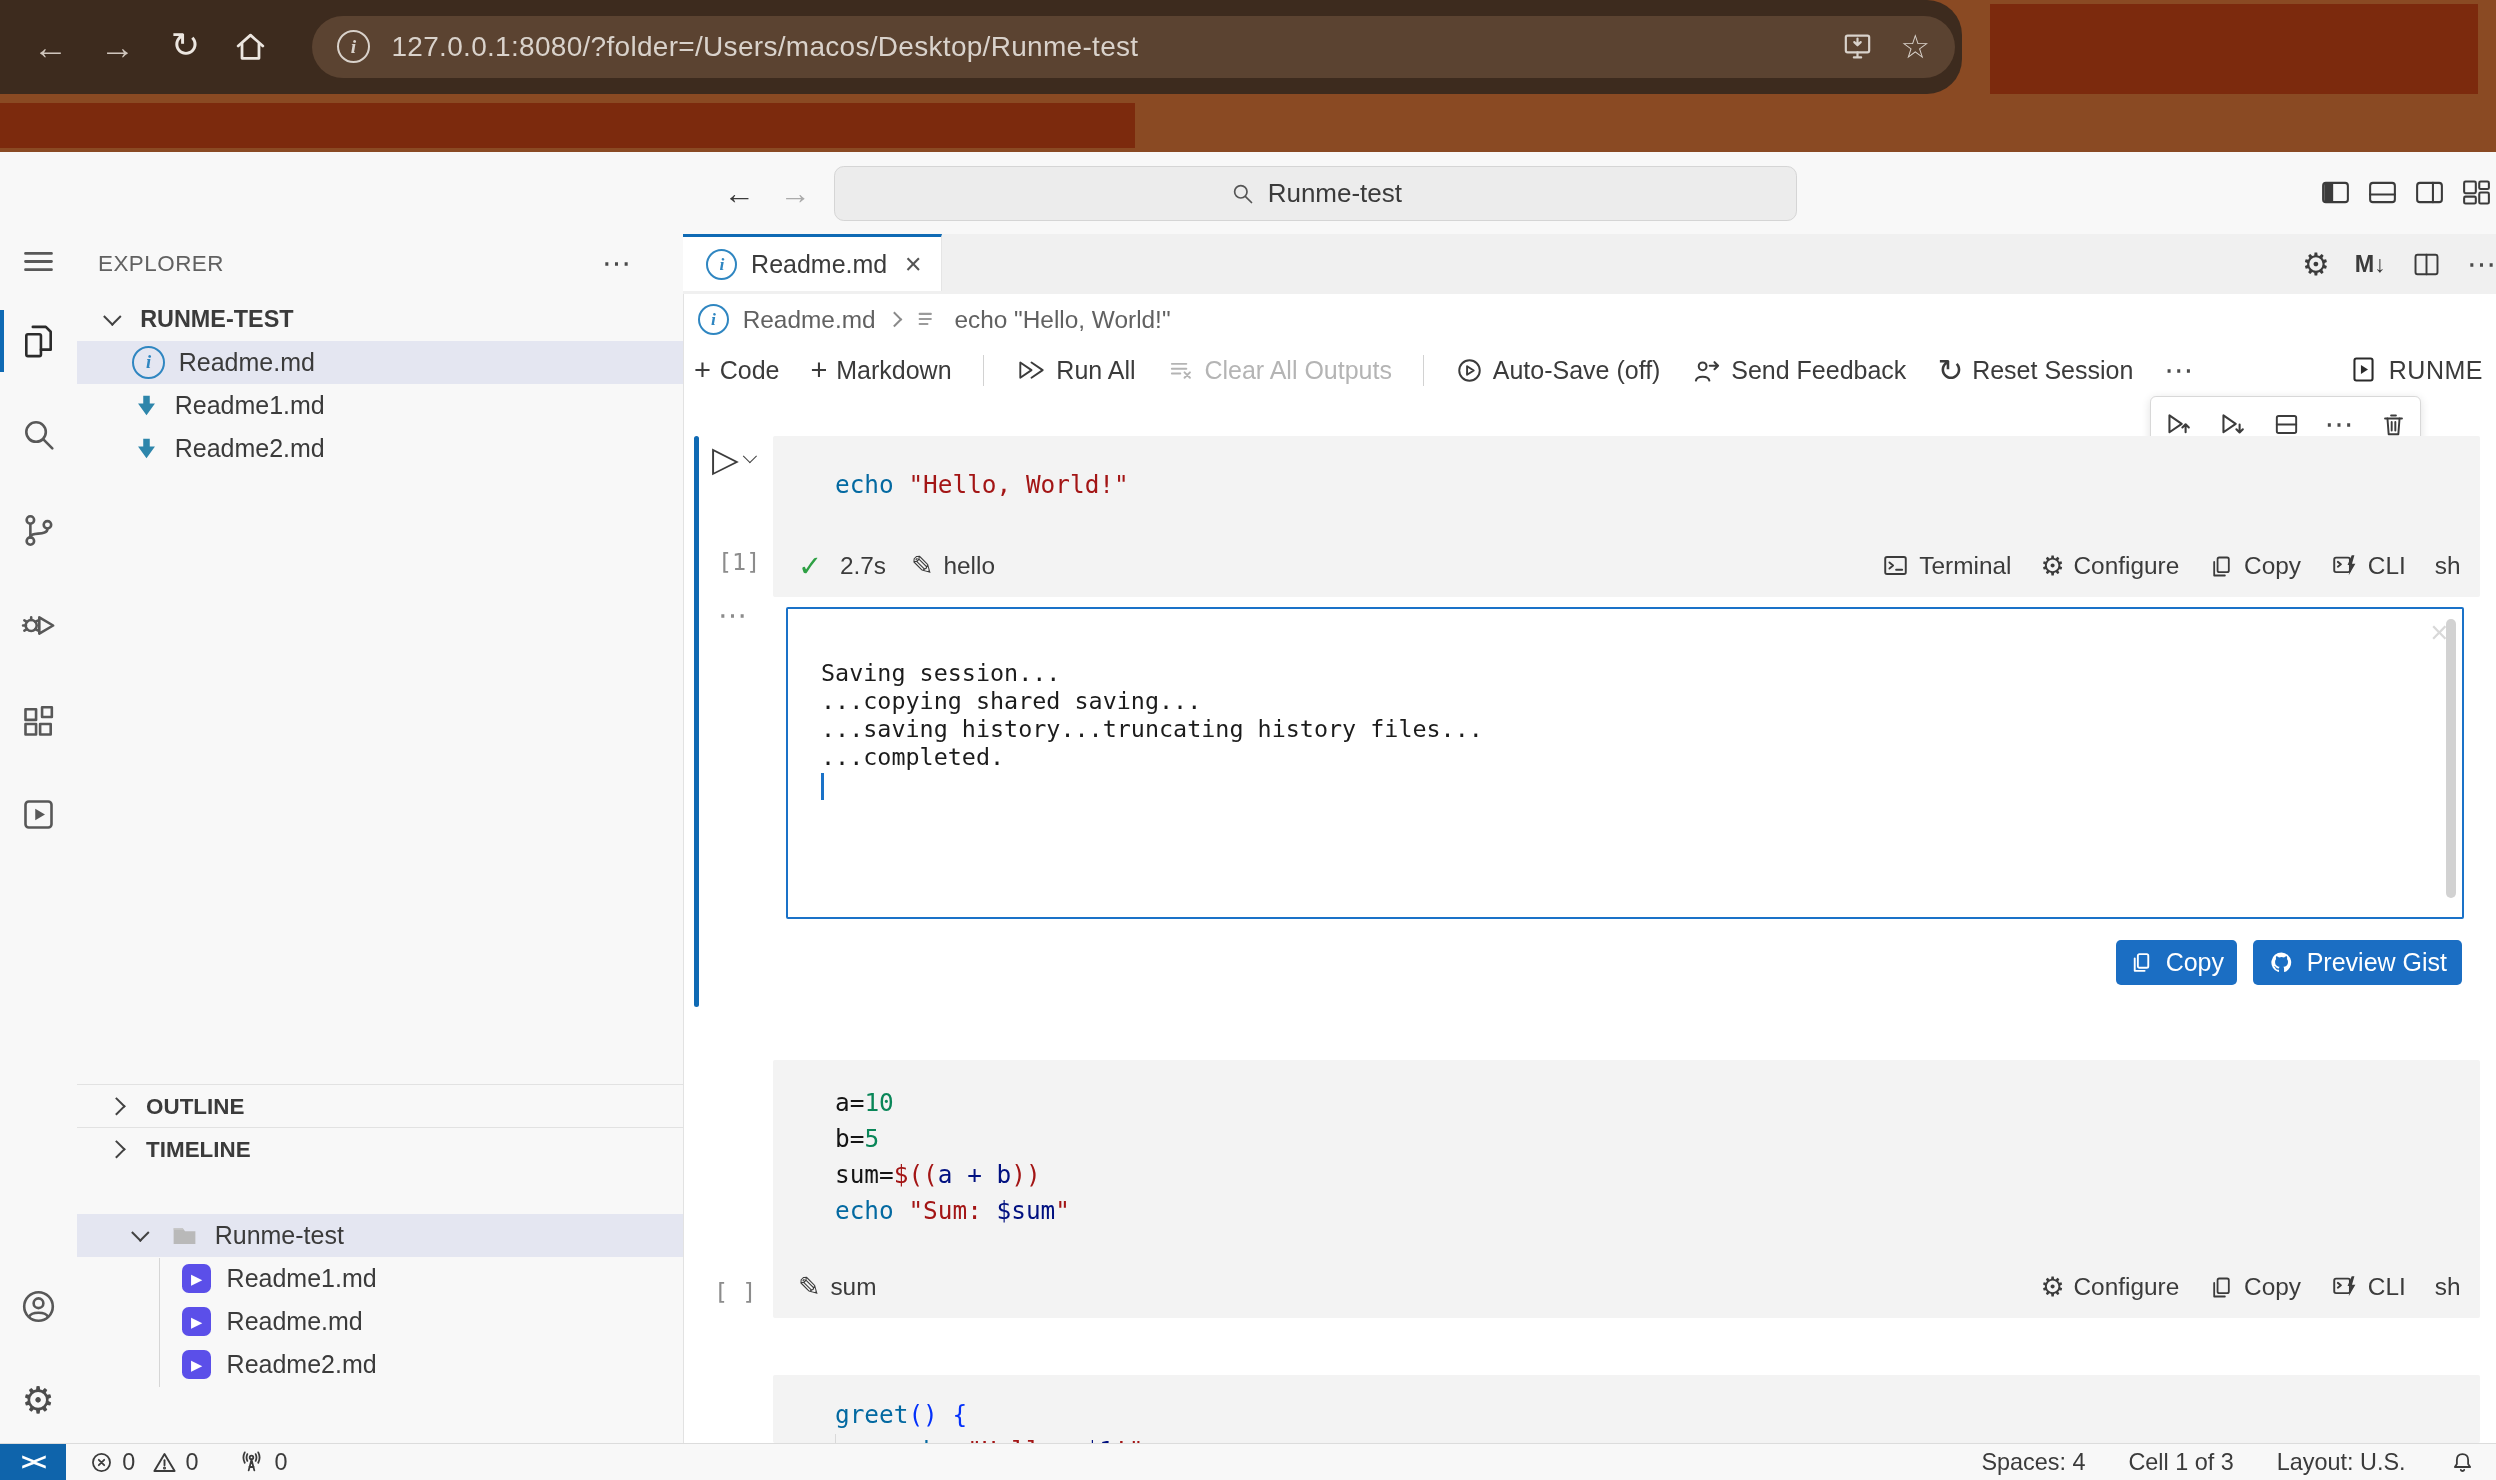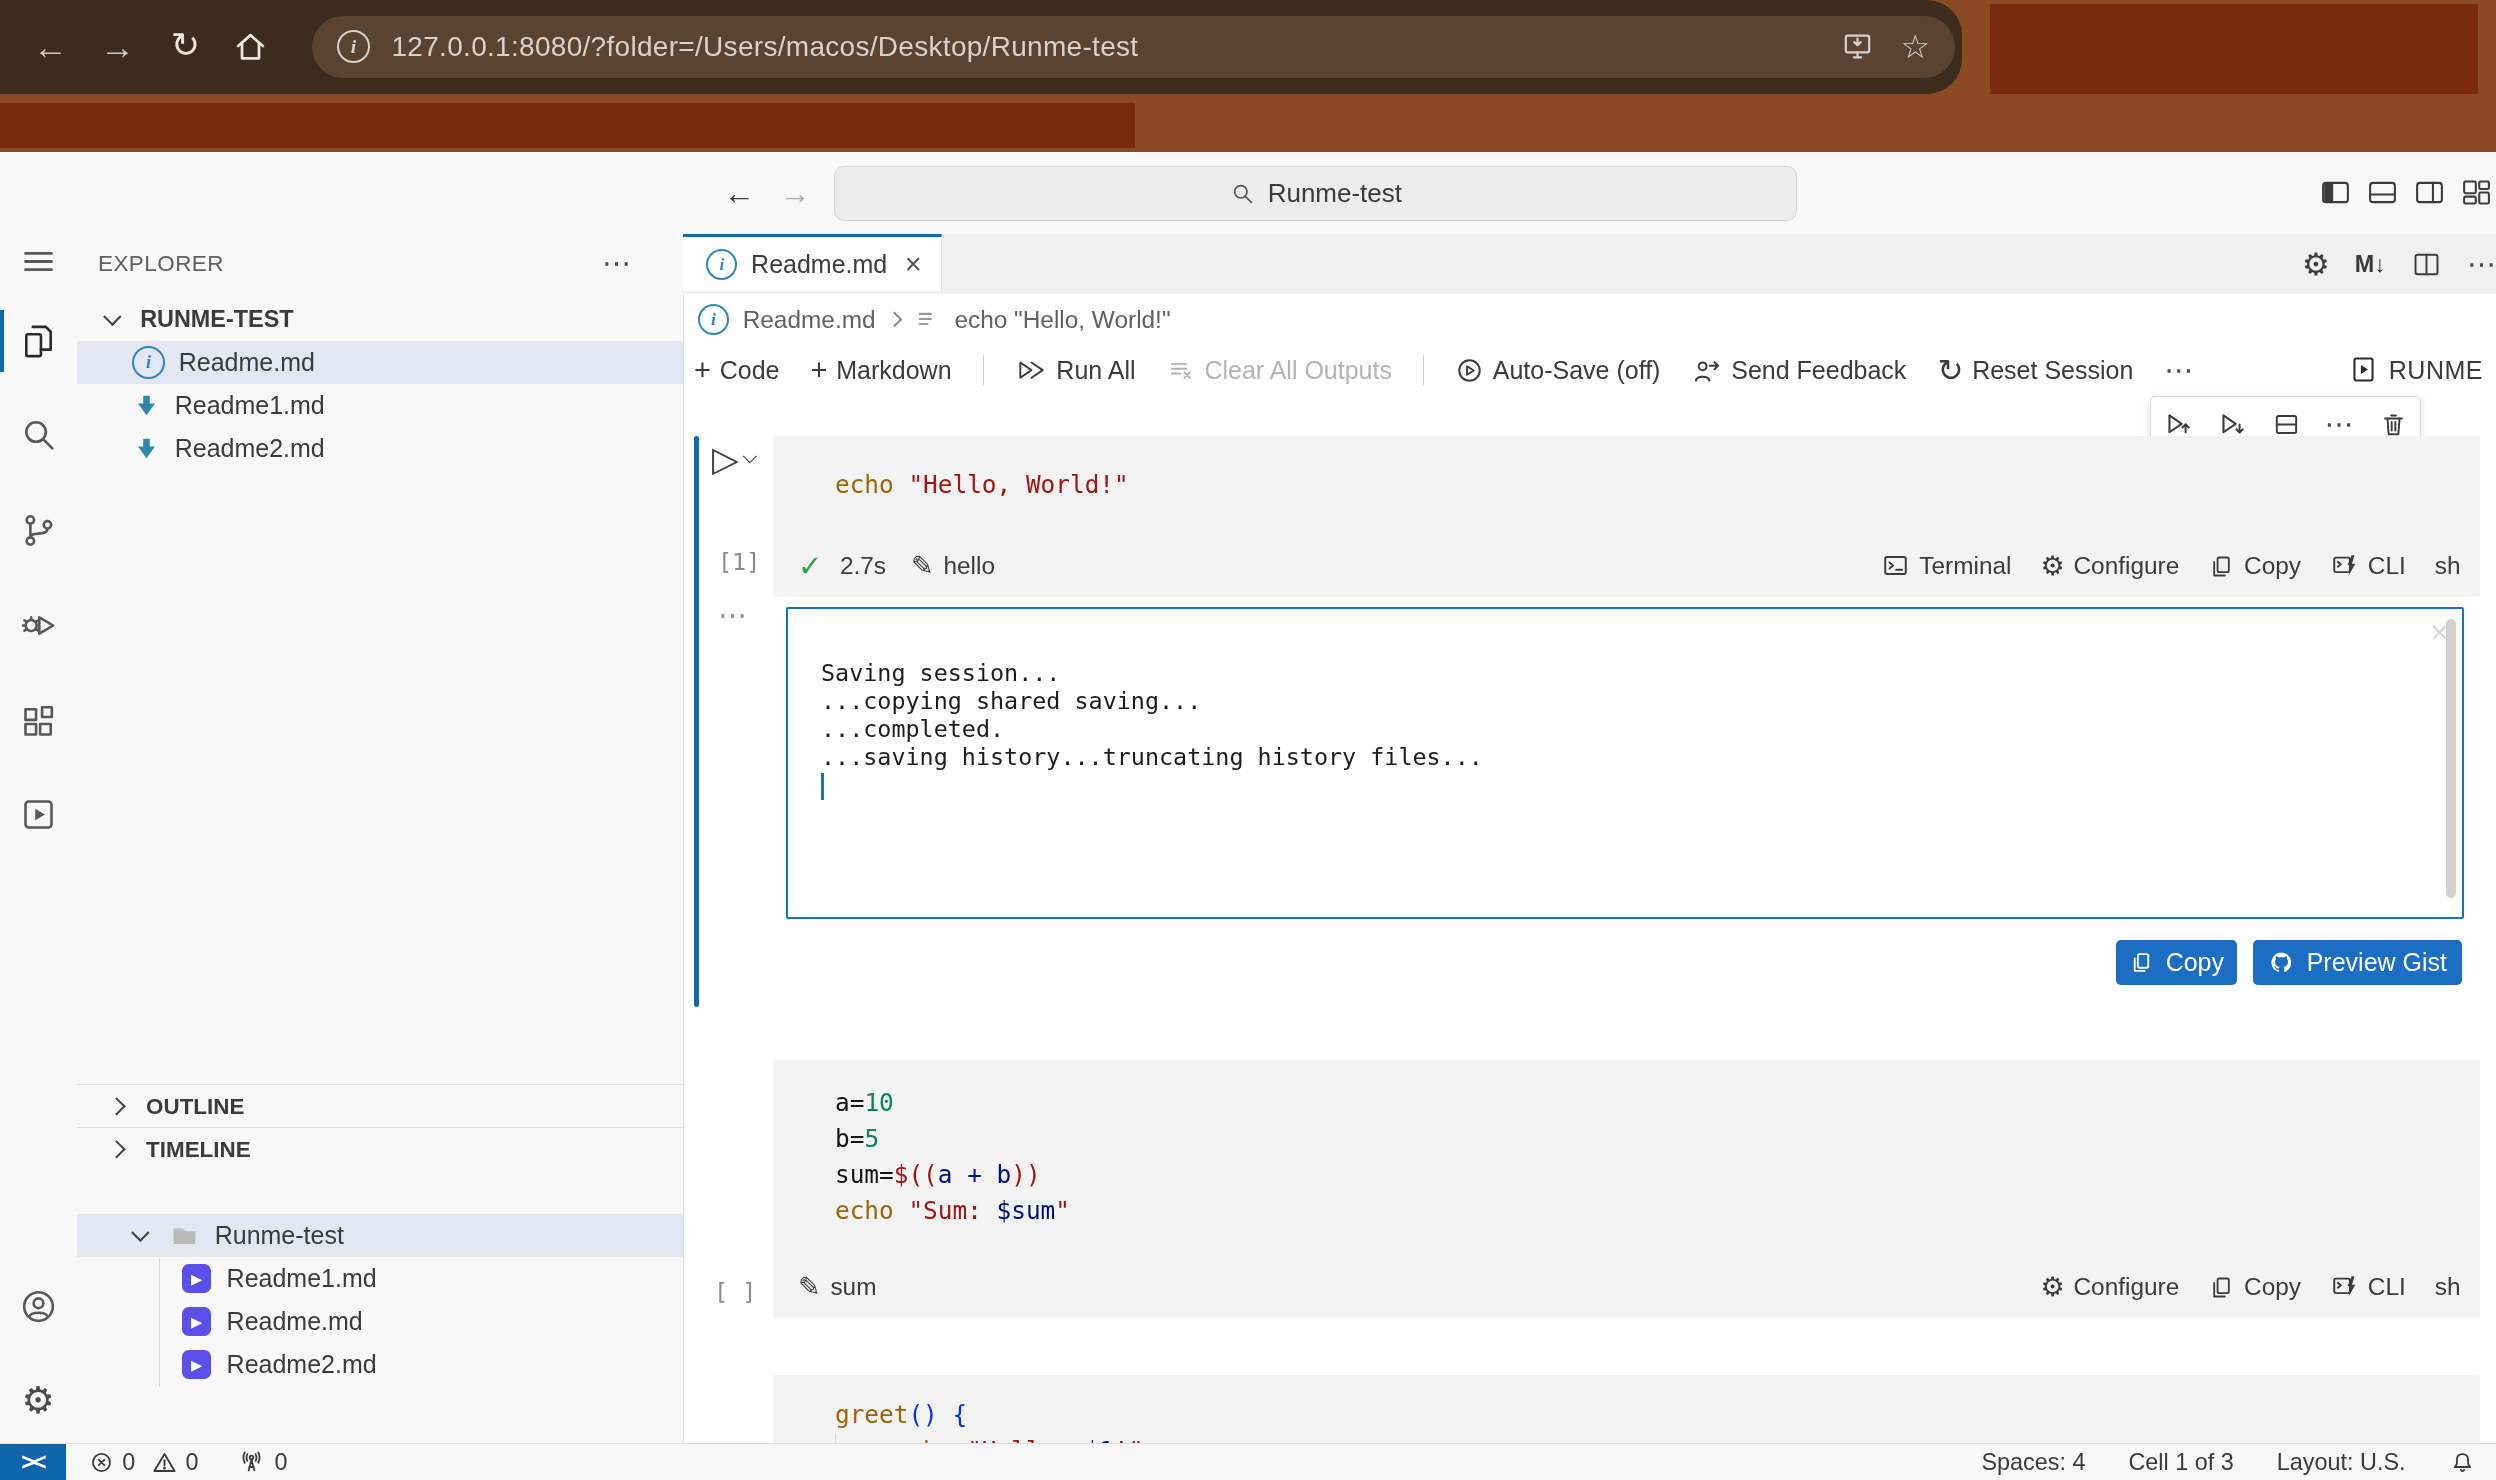--- a/index.html
+++ b/index.html
@@ -30,21 +30,21 @@
   font-family:"Liberation Serif",serif;font-style:italic;font-weight:bold;font-size:18.5px;flex:none}
 .playsq{width:29px;height:29px;background:#5b4fe9;border-radius:6.8px;color:#fff;display:flex;align-items:center;justify-content:center;font-size:14.6px;flex:none}
 .tabstrip{background:#f0f0f0}
 .tab-active{background:#fff;border-top:3.9px solid #0f6ab4}
 .crumb{color:#616161;font-size:24.4px}
 .tbitem{display:flex;align-items:center;gap:8.8px;font-size:25px;color:#3b3b3b}
 .tbitem.dis{color:#b4b4b4}
 .vdiv{width:1px;height:31px;background:#d2d2d2}
 .cellbox{background:#f3f3f3;border-radius:2px}
 .codeline{white-space:pre;font-family:"DejaVu Sans Mono",monospace;font-size:24.4px;line-height:36px;color:#141414}
-.tok-kw{color:#a16207}.tok-str{color:#a31515}.tok-num{color:#098658}.tok-var{color:#001080}.tok-brk{color:#0431fa}.tok-plain{color:#141414}
+.tok-kw{color:#0369a1}.tok-str{color:#a31515}.tok-num{color:#098658}.tok-var{color:#001080}.tok-brk{color:#0431fa}.tok-plain{color:#141414}
 .statusrow{display:flex;align-items:center;font-size:24.4px;color:#3b3b3b}
 .act{display:flex;align-items:flex-end;gap:8.8px}
 .outbox{background:#fff;border:2.4px solid #1a72c8;border-radius:2px}
 .outline-line{white-space:pre;font-family:"DejaVu Sans Mono",monospace;font-size:23.4px;line-height:28px;min-height:28px;color:#1c1c1c}
 .btn-blue{position:absolute;background:#1b6ec3;color:#fff;border-radius:4.9px;display:flex;align-items:center;justify-content:center;gap:11.7px;font-size:25px}
 .hovertb{background:#fff;border:1px solid #d8d8d8;border-radius:5.9px;box-shadow:0 2px 9.8px rgba(0,0,0,.12);display:flex;align-items:center;justify-content:space-around;color:#3c3c3c}
 .statusbar{background:#f8f8f8;border-top:1px solid #dcdcdc;font-size:23.4px;color:#3b3b3b}
 .aicon{position:absolute;left:18.5px;width:39px;height:39px;color:#585858}
 .kebab{font-size:29px;letter-spacing:2px;color:#4a4a4a;line-height:1}
 </style>
@@ -416,22 +416,22 @@
       </span>
     </div>
   </div>
 
   <div class="abs kebab" style="left:718px;top:601px;color:#8c8c8c">⋯</div>
   <div class="abs outbox" style="left:786px;top:607px;width:1674px;height:308px">
     <div style="position:absolute;left:33px;top:21.5px;right:59px">
       <div class="outline-line"></div>
       <div class="outline-line">Saving session...</div>
       <div class="outline-line">...copying shared saving...</div>
+      <div class="outline-line">...saving history...truncating history files...</div>
       <div class="outline-line">...completed.</div>
-      <div class="outline-line">...saving history...truncating history files...</div>
       <div style="width:2.9px;height:27px;background:#1a72c8;margin-top:2px"></div>
     </div>
     <div style="position:absolute;right:13.7px;top:7.8px;font-size:31px;color:#d8d8d8;line-height:1">×</div>
     <div style="position:absolute;right:5.9px;top:9.8px;width:9.8px;height:279px;background:#d2d2d2;border-radius:4.9px"></div>
   </div>
 
   <div class="btn-blue" style="left:2116px;top:940px;width:121px;height:45px">
     <span style="width:25px;height:25px;color:#fff">
         <svg class="ic" viewBox="0 0 24 24" style="stroke-width:1.8">
           <rect x="8.5" y="4" width="10" height="13" rx="1.5"></rect>

